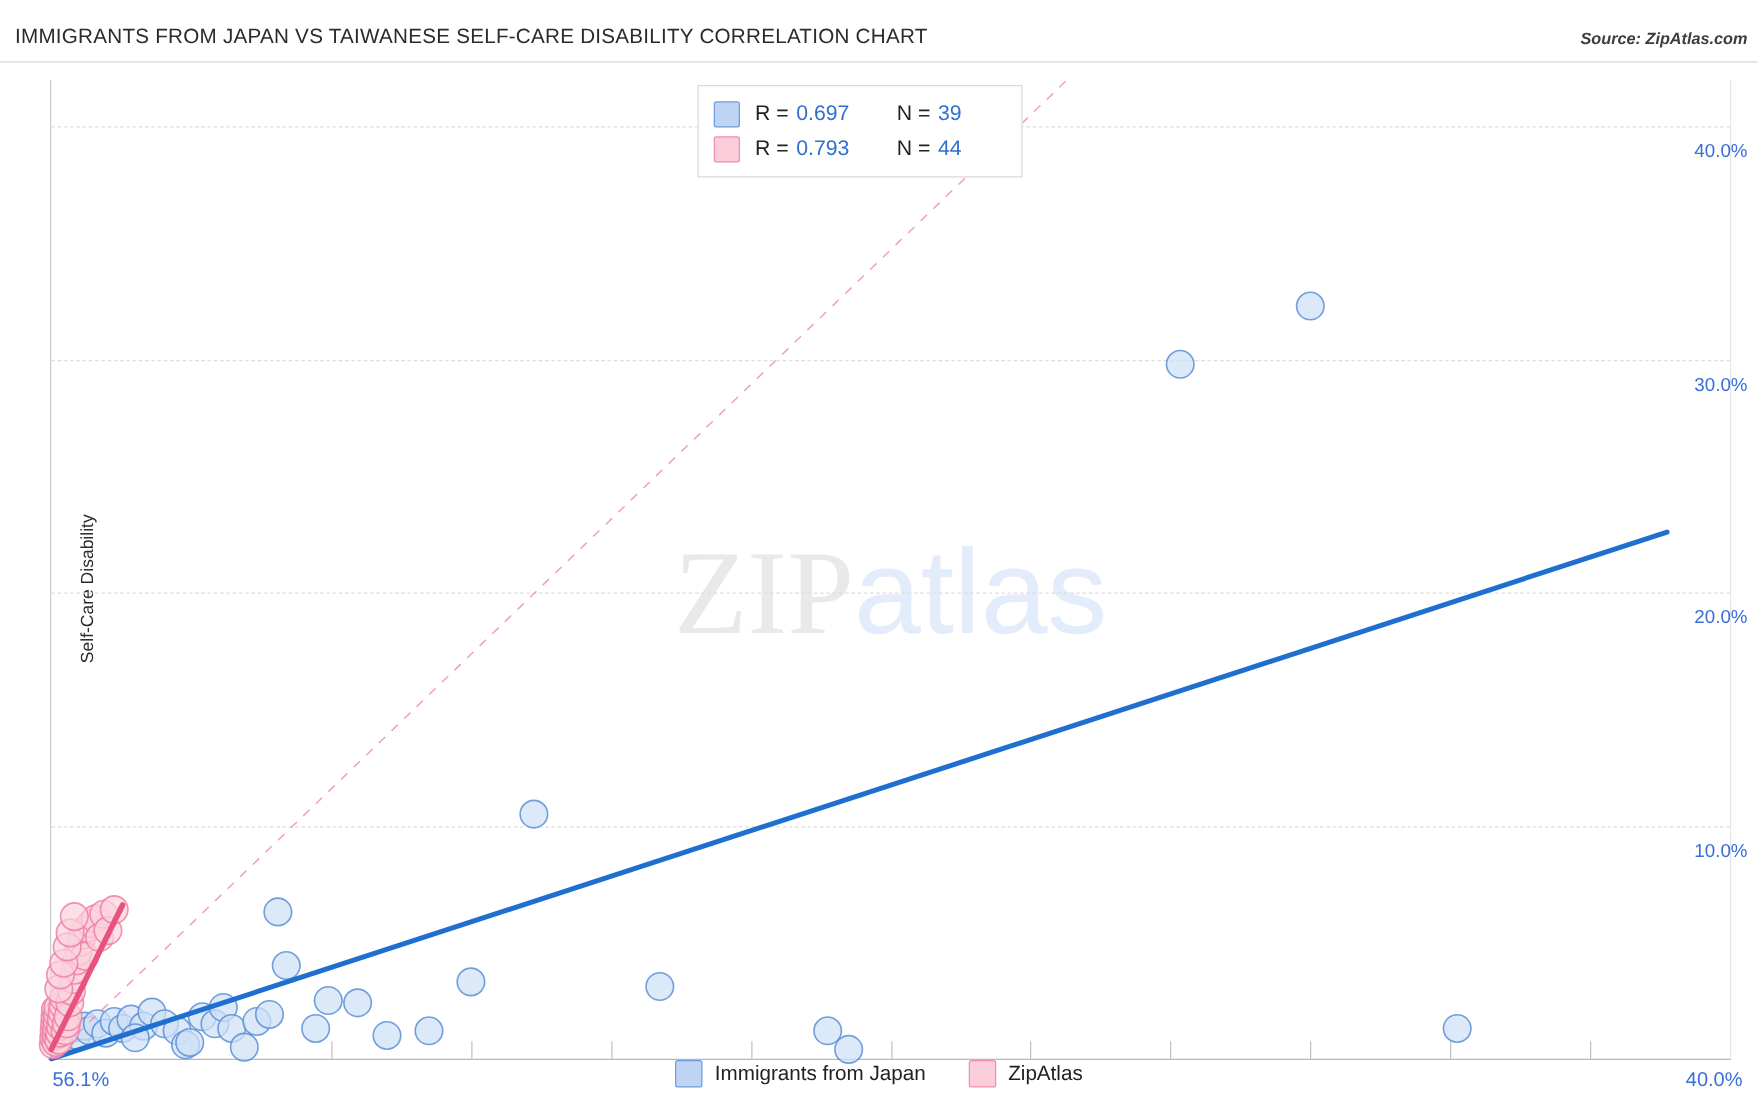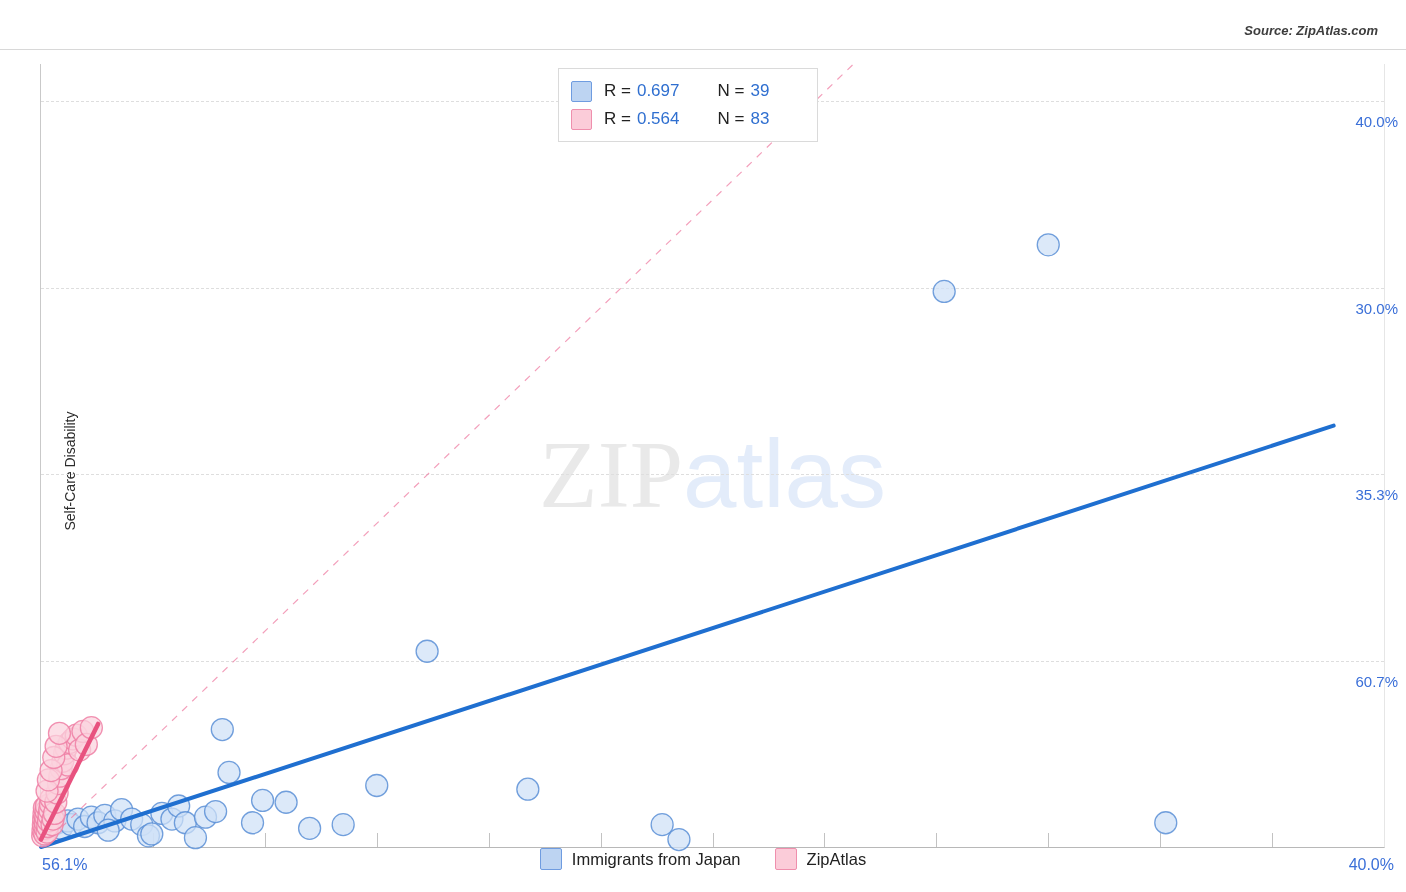--- a/index.html
+++ b/index.html
@@ -33,21 +33,21 @@
     left: 12px;
     top: 20px;
     font-size: 16.5px;
     letter-spacing: 0.2px;
     color: #2b2b2b;
     font-family: "Liberation Sans", sans-serif;
     white-space: nowrap;
   }
   .source {
     position: absolute;
-    right: 28px;
+    right: 8px;
     top: 23px;
     font-size: 13px;
     font-style: italic;
     font-weight: bold;
     color: #3d3d3d;
     white-space: nowrap;
   }
   
   .plot-wrap {
     position: absolute;
@@ -194,20 +194,21 @@
     height: 100%;
     overflow: visible;
   }
 </style>
 </head>
 <body>
 
 <div id="root">
 
   <div class="header">
+    <div class="chart-title">IMMIGRANTS FROM JAPAN VS TAIWANESE SELF-CARE DISABILITY CORRELATION CHART</div>
     <div class="source">Source: ZipAtlas.com</div>
   </div>
 
   <div class="plot-wrap">
 
     <div class="axis-title-y">Self-Care Disability</div>
 
     <div class="plot" id="plot">
       <div class="watermark">
         <span class="zip">ZIP</span><span class="atlas">atlas</span>
@@ -319,43 +320,43 @@
             <circle cx="10.0725" cy="706.5642857142857" r="11" fill="#fbd3de" fill-opacity="0.72" stroke="#ef7fa4" stroke-width="1.3" stroke-opacity="0.85"></circle>
             <circle cx="12.7585" cy="693.5142857142857" r="11" fill="#fbd3de" fill-opacity="0.72" stroke="#ef7fa4" stroke-width="1.3" stroke-opacity="0.85"></circle>
             <circle cx="15.108749999999999" cy="682.3285714285714" r="11" fill="#fbd3de" fill-opacity="0.72" stroke="#ef7fa4" stroke-width="1.3" stroke-opacity="0.85"></circle>
             <circle cx="18.466250000000002" cy="669.2785714285715" r="11" fill="#fbd3de" fill-opacity="0.72" stroke="#ef7fa4" stroke-width="1.3" stroke-opacity="0.85"></circle>
           </g>
           <line x1="0" y1="775.5428571428571" x2="57.07749999999999" y2="659.9571428571428" stroke="#e8527f" stroke-width="4.5" stroke-linecap="round"></line>
         </svg>
     </div>
 
     <div id="ytick-layer">
-        <div class="ytick-label" style="top: 630.571px;">60.7%</div>
-        <div class="ytick-label" style="top: 444.143px;">35.3%</div>
+        <div class="ytick-label" style="top: 630.571px;">10.0%</div>
+        <div class="ytick-label" style="top: 444.143px;">20.0%</div>
         <div class="ytick-label" style="top: 257.714px;">30.0%</div>
         <div class="ytick-label" style="top: 71.2857px;">40.0%</div>
       </div>
 
     <div class="xlabel left">56.1%</div>
     <div class="xlabel right">40.0%</div>
 
     <div class="stats-box">
       <div class="stats-row">
         <span class="swatch blue"></span>
         <span class="stat-label">R =</span>
         <span class="stat-val">0.697</span>
         <span class="stat-label">N =</span>
         <span class="stat-val last">39</span>
       </div>
       <div class="stats-row">
         <span class="swatch pink"></span>
         <span class="stat-label">R =</span>
-        <span class="stat-val">0.564</span>
+        <span class="stat-val">0.793</span>
         <span class="stat-label">N =</span>
-        <span class="stat-val last">83</span>
+        <span class="stat-val last">44</span>
       </div>
     </div>
 
     <div class="series-legend">
       <div class="series-item">
         <span class="swatch blue"></span>
         <span>Immigrants from Japan</span>
       </div>
       <div class="series-item">
         <span class="swatch pink"></span>

